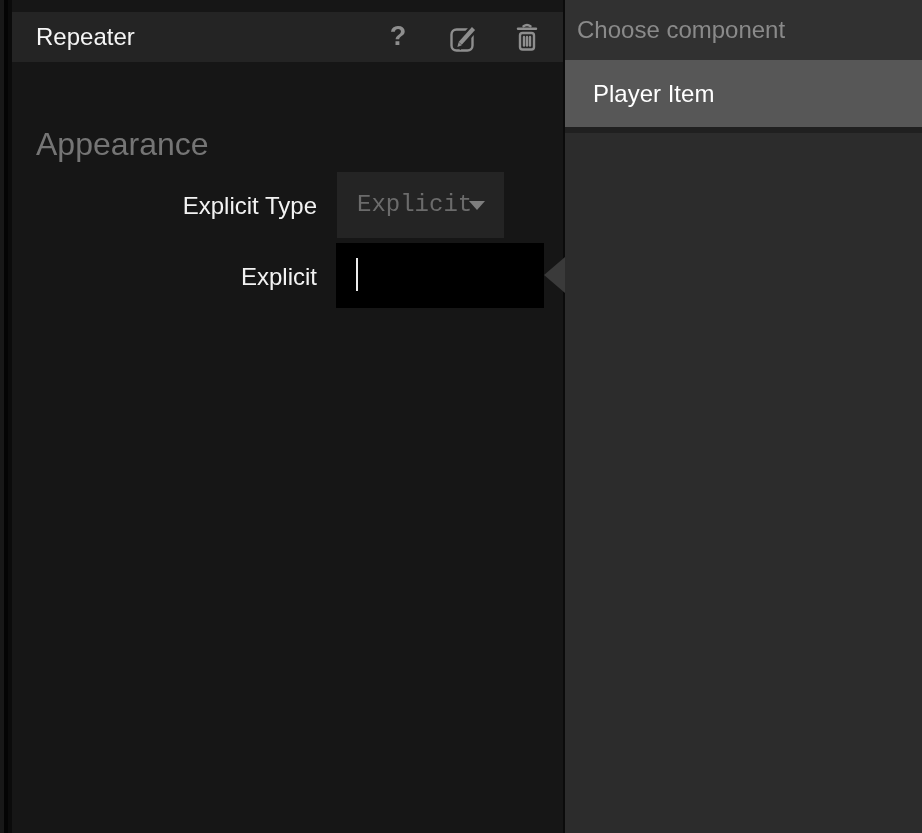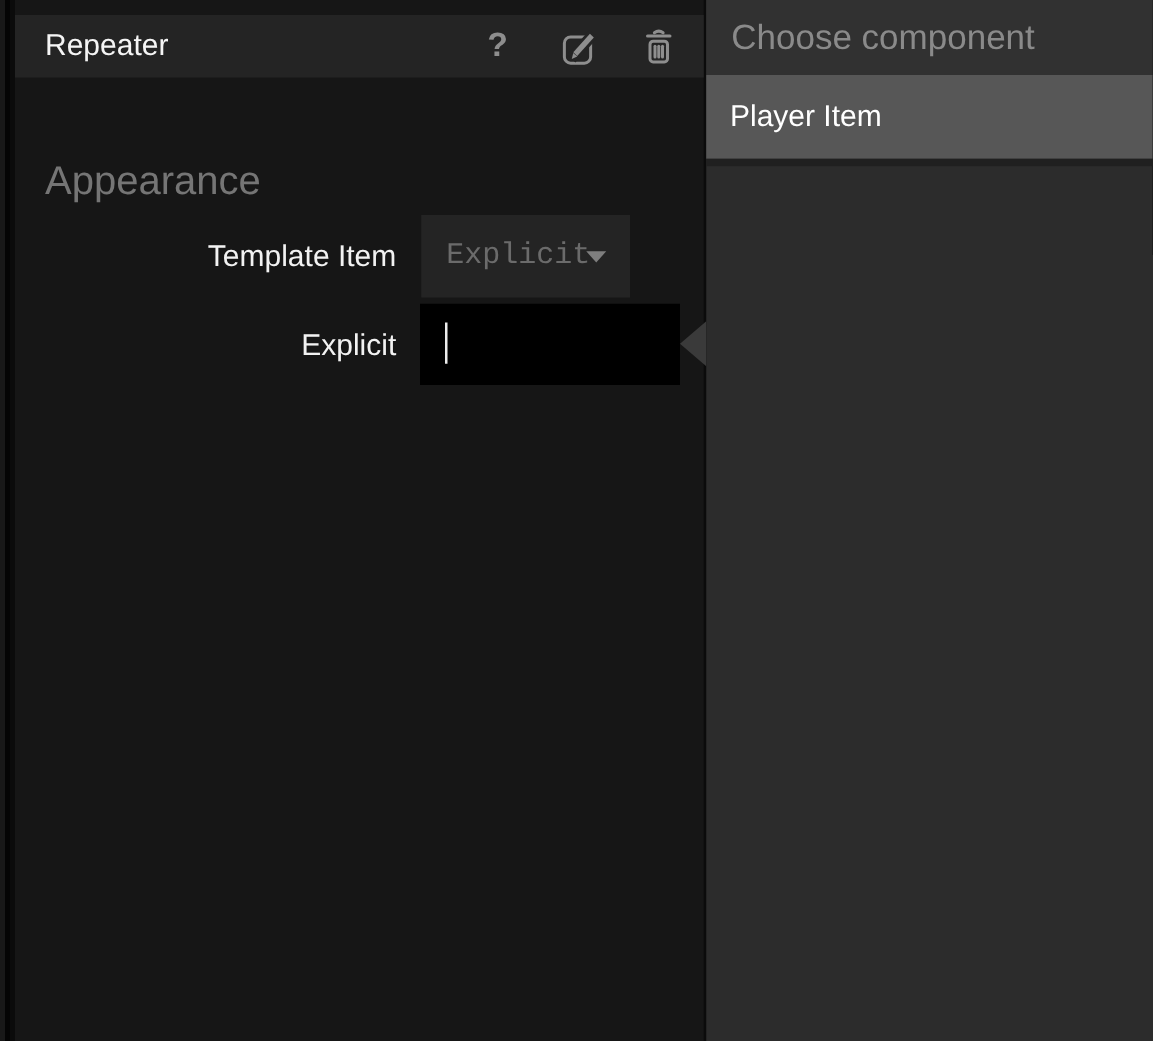--- a/index.html
+++ b/index.html
@@ -40,22 +40,22 @@
     font-family:"Liberation Sans","DejaVu Sans",sans-serif; position:absolute; }
   #text-cursor { left:356px; top:258px; width:2px; height:33px; background:#ececec; }
 
   
   #popover-arrow { left:544px; top:257px; width:0; height:0;
     border-top:18px solid transparent; border-bottom:18px solid transparent;
     border-right:21px solid #3a3a3a; }
 
   
   #right-panel { left:565px; top:0; width:357px; height:833px; background:#2c2c2c; }
-  #rp-header { height:60px; background:#313131; line-height:60px; padding-left:20px; font-size:28px; color:#8a8a8a; }
-  .rp-item { height:67px; line-height:67px; padding-left:19px; font-size:24px; color:#ffffff; cursor:pointer; }
+  #rp-header { height:60px; background:#313131; line-height:60px; padding-left:12px; font-size:24px; color:#8a8a8a; }
+  .rp-item { height:67px; line-height:67px; padding-left:28px; font-size:24px; color:#ffffff; cursor:pointer; }
   .rp-item.selected { background:#575757; }
   .rp-item.normal { background:#393939; }
   .rp-sep { height:6px; background:#202020; }
 
   svg .stroke { stroke:#8e8e8e; fill:none; stroke-width:2.4; stroke-linecap:round; stroke-linejoin:round; }
   svg .mask { stroke:#242424; fill:none; }
   svg .fillg { fill:#8e8e8e; }
 </style>
 </head>
 <body>
@@ -87,21 +87,21 @@
         <line class="stroke" x1="9" y1="15" x2="9" y2="23.5" stroke-width="1.8"></line>
         <line class="stroke" x1="12" y1="15" x2="12" y2="23.5" stroke-width="1.8"></line>
         <line class="stroke" x1="15" y1="15" x2="15" y2="23.5" stroke-width="1.8"></line>
       </svg>
     </div>
   </div>
 </div>
 
 <div class="abs" id="section-title">Appearance</div>
 
-<div class="abs field-label" id="label-template-type">Template Item</div>
+<div class="abs field-label" id="label-template-type">Explicit Type</div>
 
 <div class="abs" id="dropdown">
   <span id="dropdown-value">Explicit</span>
   <span id="dropdown-caret"></span>
 </div>
 
 <div class="abs field-label" id="label-template">Explicit</div>
 
 <input id="template-input" value="" style="">
 <div class="abs" id="text-cursor"></div>

